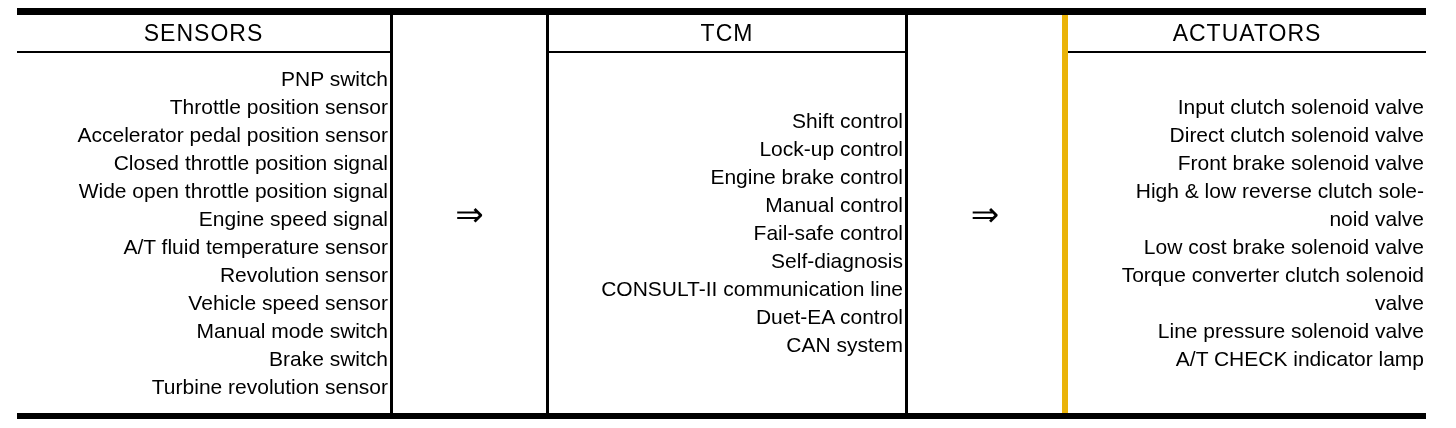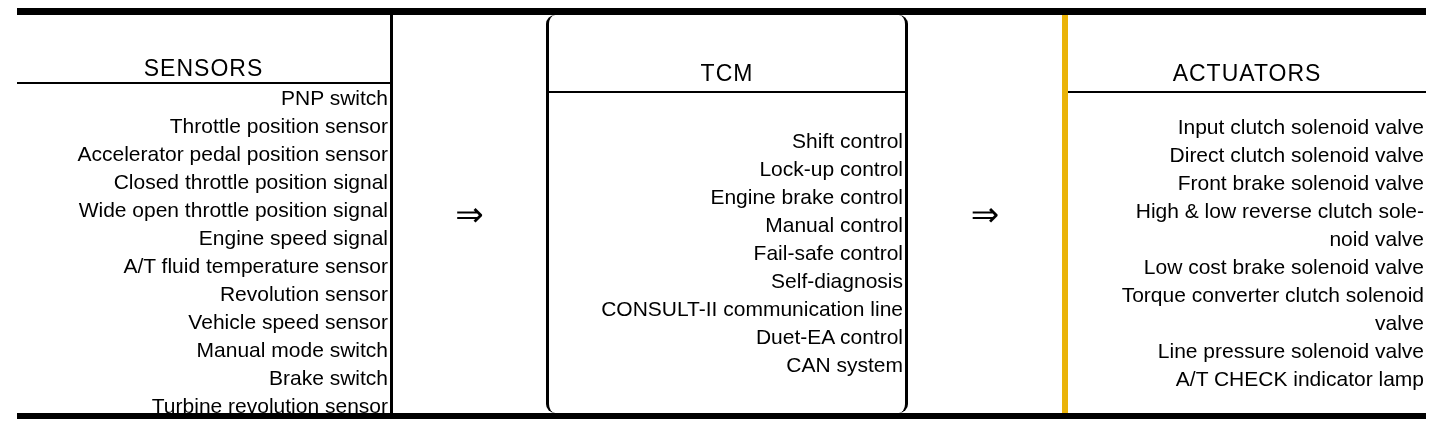--- a/index.html
+++ b/index.html
@@ -31,41 +31,40 @@
     border-bottom: 6px solid #000;
     display: flex;
     background: #ffffff;
   }
   .col {
     box-sizing: border-box;
     display: flex;
     flex-direction: column;
   }
   .col-sensors   { width: 376px; border-right: 3px solid #000; }
-  .col-tcm       { width: 362px; border-left: 3px solid #000; border-right: 3px solid #000; border-radius: 9px; }
+  .col-tcm       { width: 362px; border-left: 3px solid #000; border-right: 3px solid #000; }
   .col-actuators { flex: 1;      border-left: 6px solid #eab308; }
   .gap {
     box-sizing: border-box;
     display: flex;
     align-items: center;
     justify-content: center;
   }
   .gap-1 { width: 153px; }
   .gap-2 { width: 154px; }
   .col-header {
     box-sizing: border-box;
     height: 38px;
     border-bottom: 2px solid #000;
     display: flex;
     align-items: center;
     justify-content: center;
     font-size: 23px;
     letter-spacing: 1px;
     white-space: nowrap;
-    margin-top: 40px;
   }
   .col-body {
     flex: 1;
     display: flex;
     flex-direction: column;
     justify-content: center;
     padding: 0 2px 0 16px;
     font-size: 21px;
   }
   .line {

